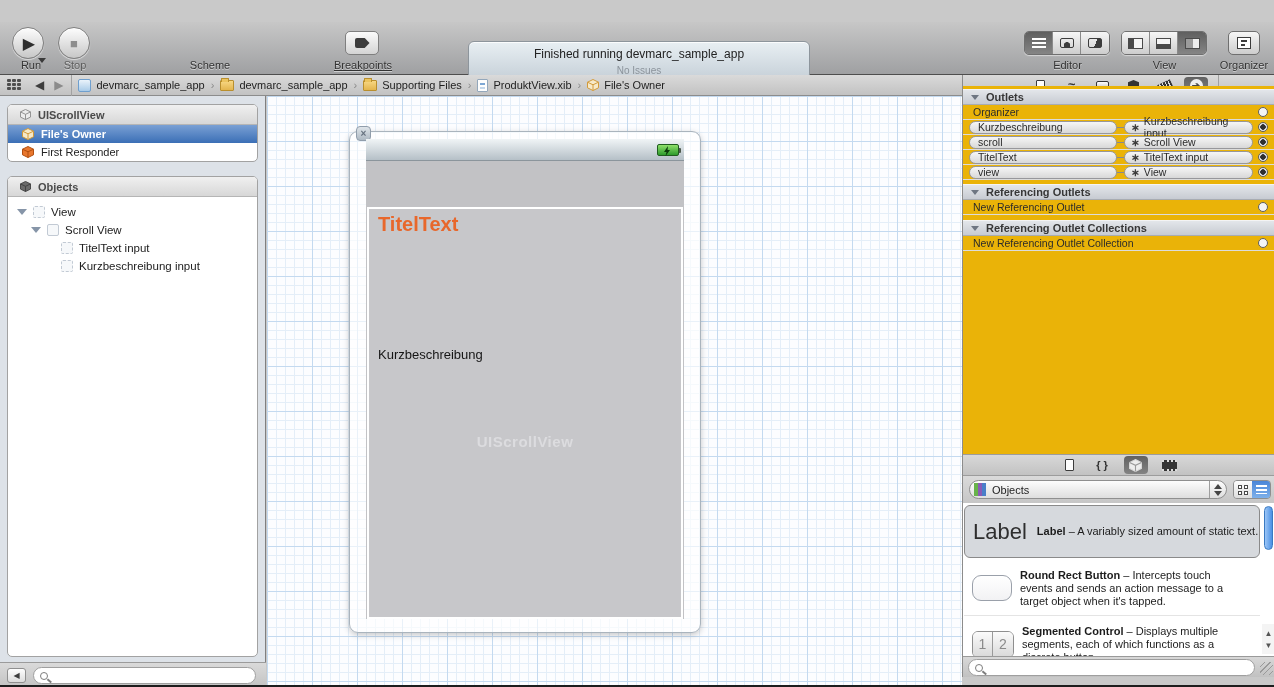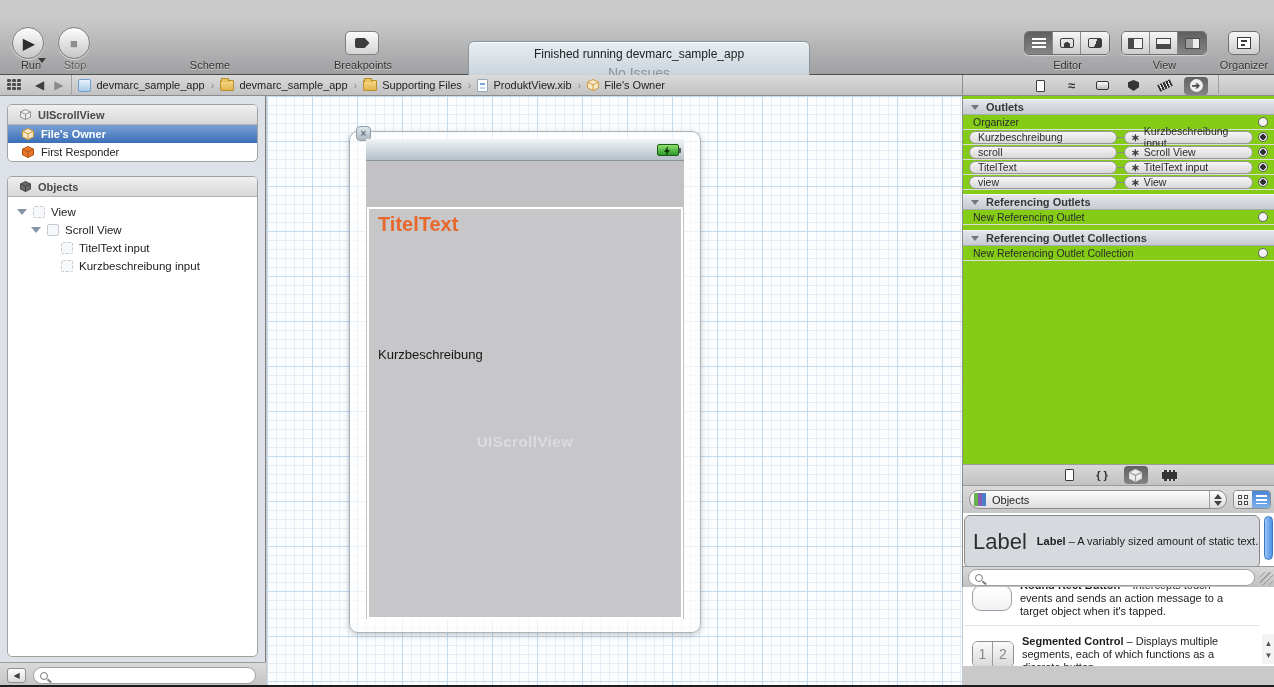--- a/index.html
+++ b/index.html
@@ -37,21 +37,21 @@
   #scheme-popup .val { flex:1; padding-left:10px; font-size:12px; color:#1e1e1e; white-space:nowrap; overflow:hidden; }
   #scheme-popup .stepper { width:18px; height:100%; border-left:1px solid #9e9e9e; display:flex; flex-direction:column; align-items:center; justify-content:center; }
   .step-up { width:0;height:0;border-left:4px solid transparent;border-right:4px solid transparent;border-bottom:5px solid #444; margin-bottom:2px;}
   .step-dn { width:0;height:0;border-left:4px solid transparent;border-right:4px solid transparent;border-top:5px solid #444;}
   #breakpoints-btn { position:absolute; left:345px; top:9px; width:34px; height:24px; border-radius:5px;
     background:linear-gradient(#fbfbfb,#d4d4d4); border:1px solid #7f7f7f; display:flex; align-items:center; justify-content:center; }
   #breakpoints-btn .bp { width:15px; height:10px; background:#3c3c3c; clip-path:polygon(0 0,68% 0,100% 50%,68% 100%,0 100%); border-radius:2px; }
   #activity { position:absolute; left:468px; top:19px; width:342px; height:39px; border-radius:6px;
     background:linear-gradient(#e8eff3,#c6d0d8); border:1px solid #8d959c; box-shadow:inset 0 1px 0 rgba(255,255,255,.8); }
   #activity .l1 { margin-top:5px; text-align:center; font-size:12px; color:#222; }
-  #activity .l2 { margin-top:4px; text-align:center; font-size:14px; color:#8b939b; }
+  #activity .l2 { margin-top:4px; text-align:center; font-size:10px; color:#8b939b; }
   .segctl { position:absolute; top:9px; height:24px; display:flex; border:1px solid #6f6f6f; border-radius:5px; overflow:hidden;
     box-shadow:0 1px 1px rgba(255,255,255,.5); }
   .segctl .seg { width:28px; height:100%; background:linear-gradient(#f6f6f6,#cdcdcd); border-right:1px solid #8a8a8a;
     display:flex; align-items:center; justify-content:center; }
   .segctl .seg:last-child { border-right:none; }
   .segctl .seg.pressed { background:linear-gradient(#5f5f5f,#858585); }
   #editor-seg { left:1024px; } #view-seg { left:1121px; }
   .ic-lines { width:14px; height:10px; background:repeating-linear-gradient(#fff 0 2px, transparent 2px 4px); }
   .ic-assist { width:14px; height:10px; border:1px solid #3c3c3c; border-radius:2px; background:
      radial-gradient(circle at 50% 80%, #3c3c3c 3px, transparent 3.5px); }
@@ -141,21 +141,21 @@
   #battery { position:absolute; right:5px; top:5px; width:22px; height:12px; background:linear-gradient(#8fe06a,#2c9a2c);
     border:1px solid #1f5c1f; border-radius:2px; }
   #battery::after { content:""; position:absolute; right:-3px; top:3px; width:2px; height:5px; background:#4e5a4e; border-radius:0 1px 1px 0; }
   #battery svg { position:absolute; left:5px; top:1px; }
   #scrollview { position:absolute; left:1px; right:1px; top:68px; bottom:0; background:#c7c7ca; border:2px solid #fff; }
   #titel-text { position:absolute; left:9px; top:4px; font-size:20px; font-weight:bold; color:#e8672b; }
   #kurz-label { position:absolute; left:9px; top:138px; font-size:13px; color:#161616; }
   #sv-watermark { position:absolute; left:0; right:0; top:224px; text-align:center; font-size:15px; font-weight:bold; color:#dcdcdf; letter-spacing:.5px; }
 
   
-  #utilities { position:absolute; left:962px; top:96px; width:312px; height:491px; background:#84cc16; border-left:1px solid #8c8c8c; }
+  #utilities { position:absolute; left:962px; top:86px; width:312px; height:591px; background:#eab308; border-left:1px solid #8c8c8c; }
   .sec-hd { height:16px; background:linear-gradient(#e3e6ea,#c7cbd2); border-top:1px solid #f4f4f4; border-bottom:1px solid #a8acb2;
     display:flex; align-items:center; padding-left:8px; font-weight:bold; color:#373737; }
   .sec-hd .tri { width:0; height:0; border-left:4px solid transparent; border-right:4px solid transparent; border-top:5px solid #6e7682; margin-right:7px; }
   .conn-row { height:15px; display:flex; align-items:center; padding:0 6px 0 10px; border-bottom:1px solid #dcdcdc; font-size:10.5px; }
   .conn-row .lbl { flex:1; color:#2b2b2b; }
   .pill { height:13px; border-radius:7px; background:linear-gradient(#f6f6f6,#d8d8d8); border:1px solid #97979b;
     display:flex; align-items:center; font-size:10.5px; color:#2b2b2b; padding:0 8px; }
   .pill.src { width:148px; flex:0 0 auto; }
   .pill.dst { flex:1; margin-right:5px; padding:0 6px; }
   .pill .ast { font-weight:bold; margin-right:4px; color:#3c3c3c; }
@@ -228,21 +228,21 @@
     <div id="run-caret"></div>
     <div class="round-btn" id="stop-btn">
       <span class="glyph">■</span>
     </div>
     <div class="tb-caption" style="left:16px;width:30px;">Run</div>
     <div class="tb-caption" style="left:58px;width:34px;color:#5e5e5e;">Stop</div>
     <div class="tb-caption" style="left:160px;width:100px;">Scheme</div>
     <div id="breakpoints-btn">
       <span class="bp"></span>
     </div>
-    <div class="tb-caption" style="left:328px;width:70px;">Breakpoints</div>
+    <div class="tb-caption" style="left:328px;width:70px;text-decoration:underline;">Breakpoints</div>
     <div id="activity">
       <div class="l1">Finished running devmarc_sample_app</div>
       <div class="l2">No Issues</div>
     </div>
     <div class="segctl" id="editor-seg">
       <div class="seg pressed">
           <span class="ic-lines"></span>
         </div>
       <div class="seg">
           <span class="ic-assist"></span>

